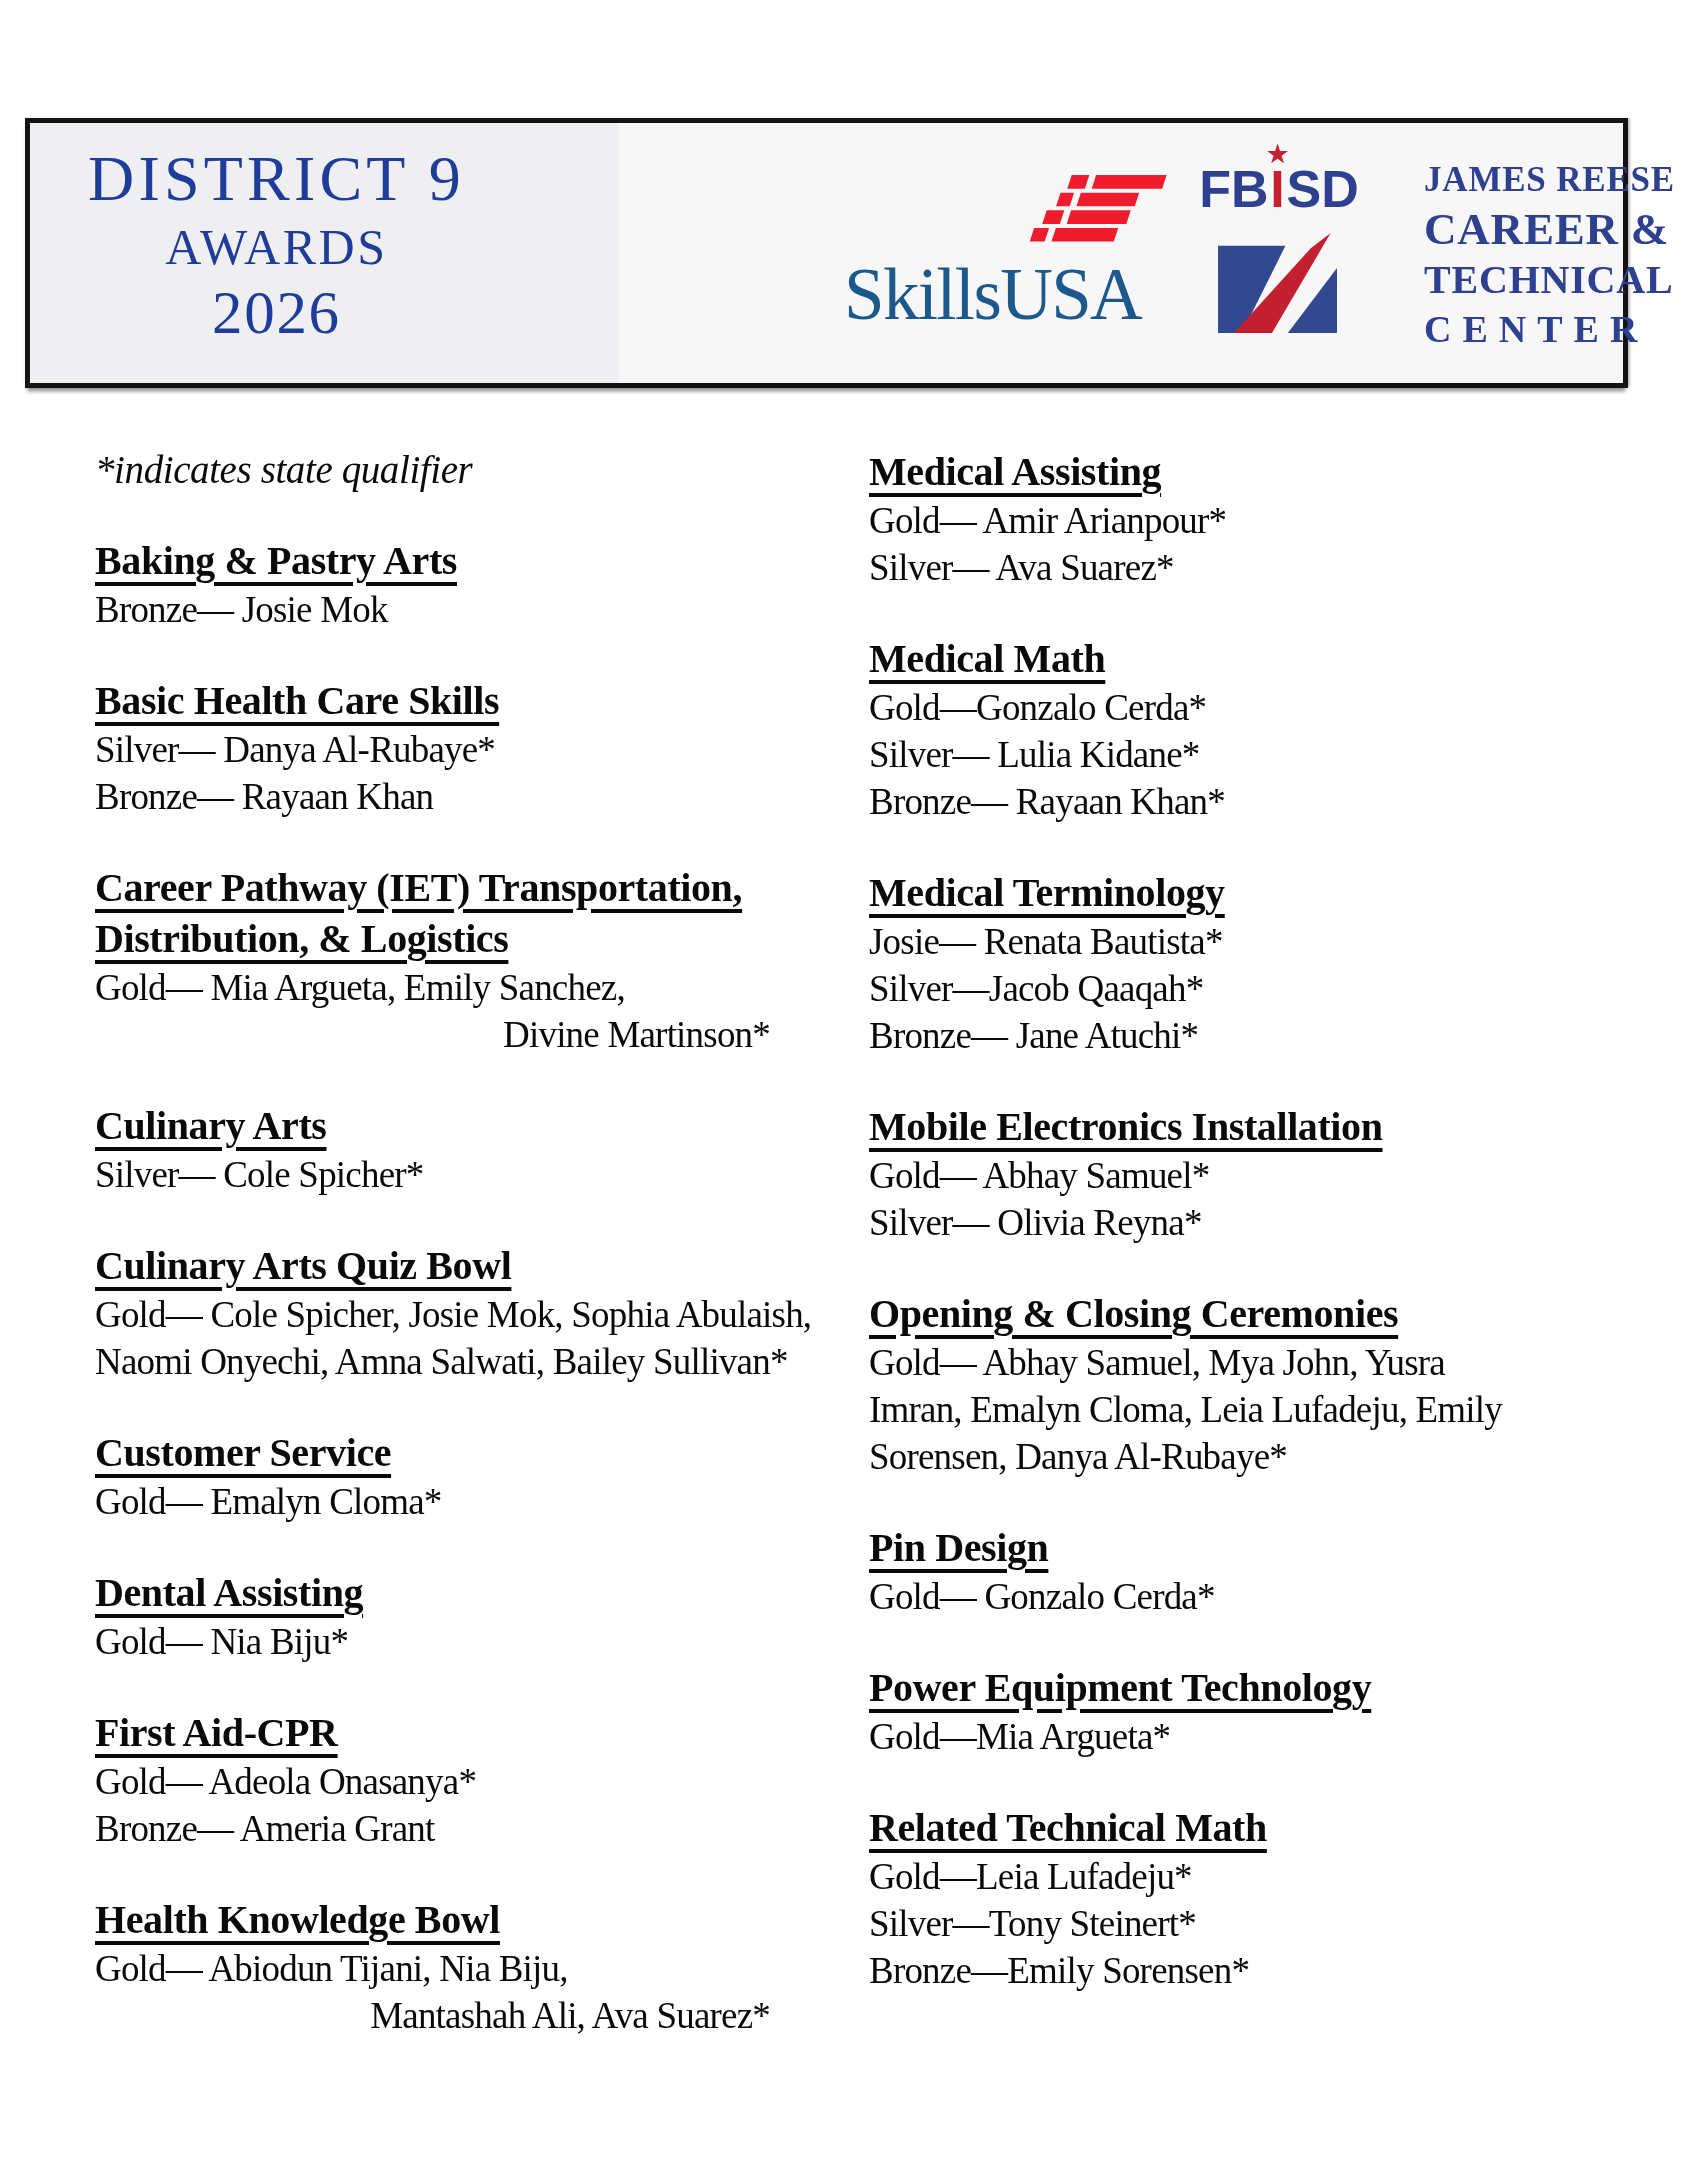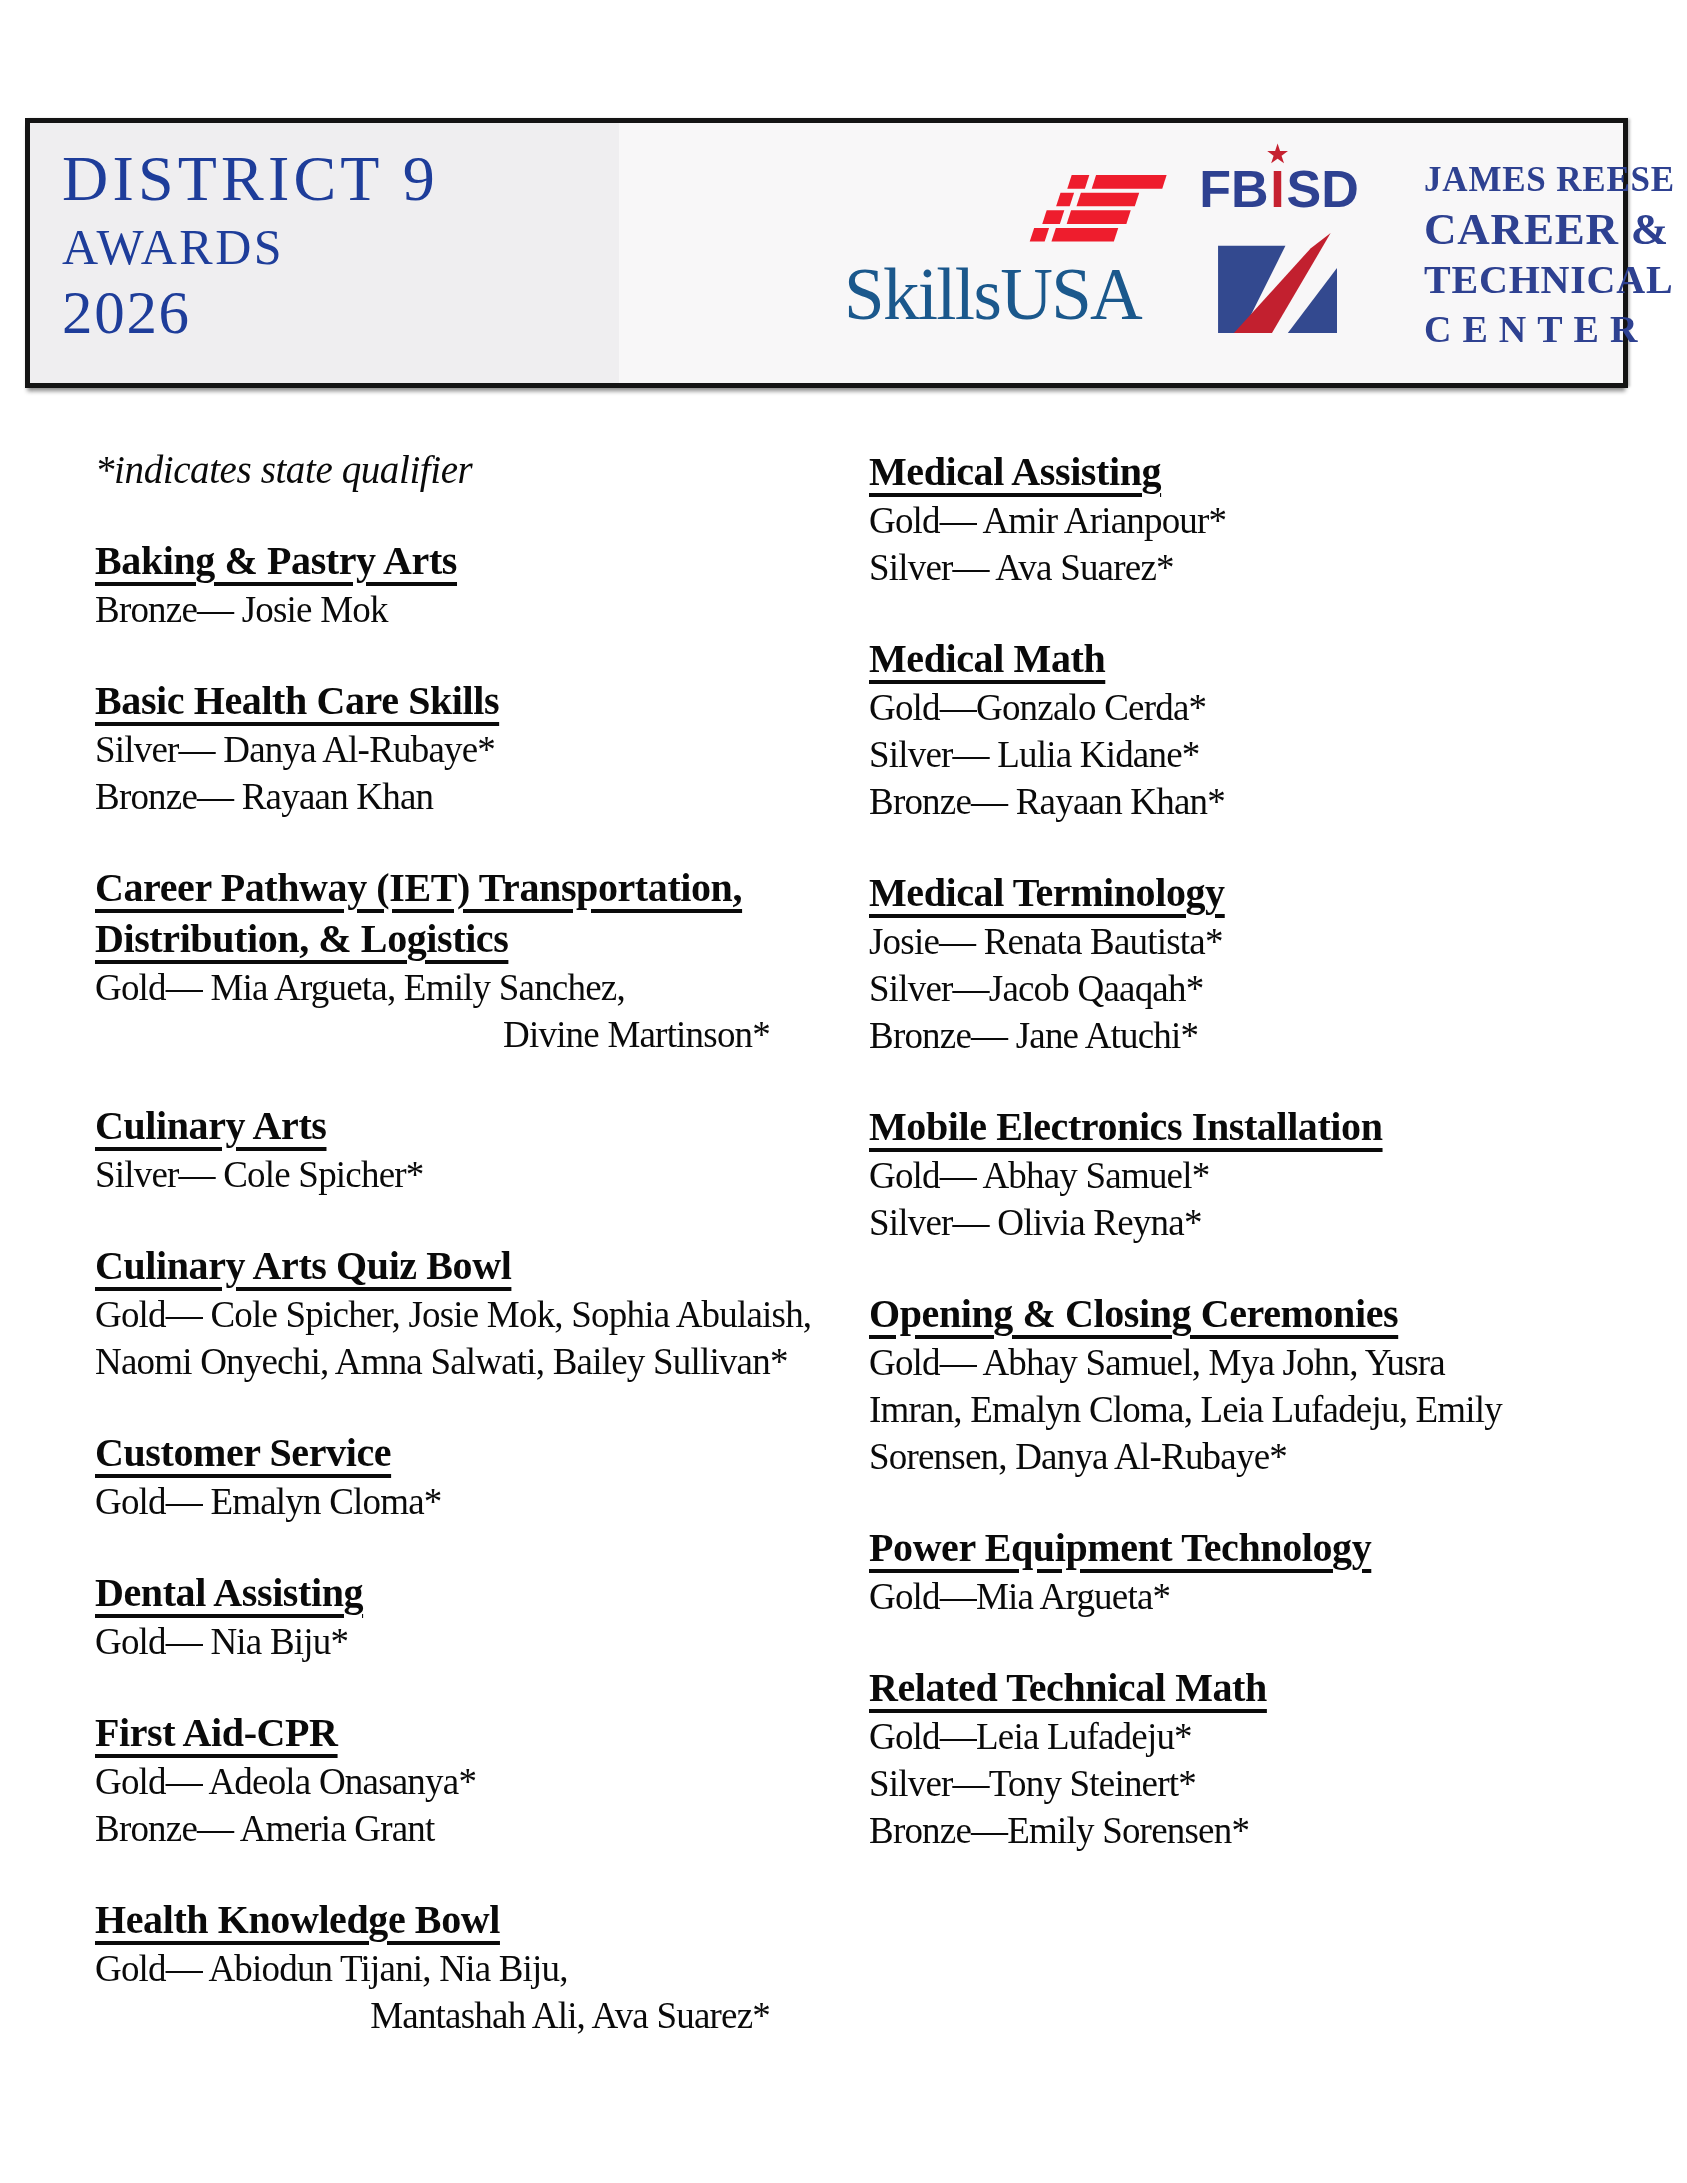--- a/index.html
+++ b/index.html
@@ -13,22 +13,22 @@
   }
   
   .header{
     position:absolute;left:25px;top:118px;
     width:1593px;height:260px;
     border:5px solid #141414;
     background:linear-gradient(90deg,#efeef0 0 37%,#f8f7f8 37%);
     box-shadow:0 5.9px 4.2px -1.7px rgba(0,0,0,0.45), 2.5px 0 2.5px -0.8px rgba(0,0,0,0.25);
   }
   .title-block{
-    position:absolute;left:32px;top:23.6px;
-    color:#1e3d9a;line-height:1;
+    position:absolute;left:58px;top:23.6px;
+    color:#1e3d9a;line-height:1;text-align:center;
   }
   .t1{font-size:64px;letter-spacing:4.2px;}
   .t2{font-size:50px;letter-spacing:2.5px;margin-top:11.8px;}
   .t3{font-size:61px;letter-spacing:1.7px;margin-top:10px;}
   
   .skillsusa{
     position:absolute;left:814px;top:44px;width:329px;
     display:flex;flex-direction:column;align-items:flex-end;
   }
   .flag{width:156px;height:84px;margin-right:5px;}
@@ -224,20 +224,24 @@
         <div class="line">Silver— Olivia Reyna*</div>
       </div>
 
       <div class="section">
         <div class="sec-title"><span class="ul">Opening &amp; Closing Ceremonies</span></div>
         <div class="line">Gold— Abhay Samuel, Mya John, Yusra</div>
         <div class="line">Imran, Emalyn Cloma, Leia Lufadeju, Emily</div>
         <div class="line">Sorensen, Danya Al-Rubaye*</div>
       </div>
 
+      <div class="section">
+        <div class="sec-title"><span class="ul">Pin Design</span></div>
+        <div class="line">Gold— Gonzalo Cerda*</div>
+      </div>
 
       <div class="section">
         <div class="sec-title"><span class="ul">Power Equipment Technology</span></div>
         <div class="line">Gold—Mia Argueta*</div>
       </div>
 
       <div class="section">
         <div class="sec-title"><span class="ul">Related Technical Math</span></div>
         <div class="line">Gold—Leia Lufadeju*</div>
         <div class="line">Silver—Tony Steinert*</div>

